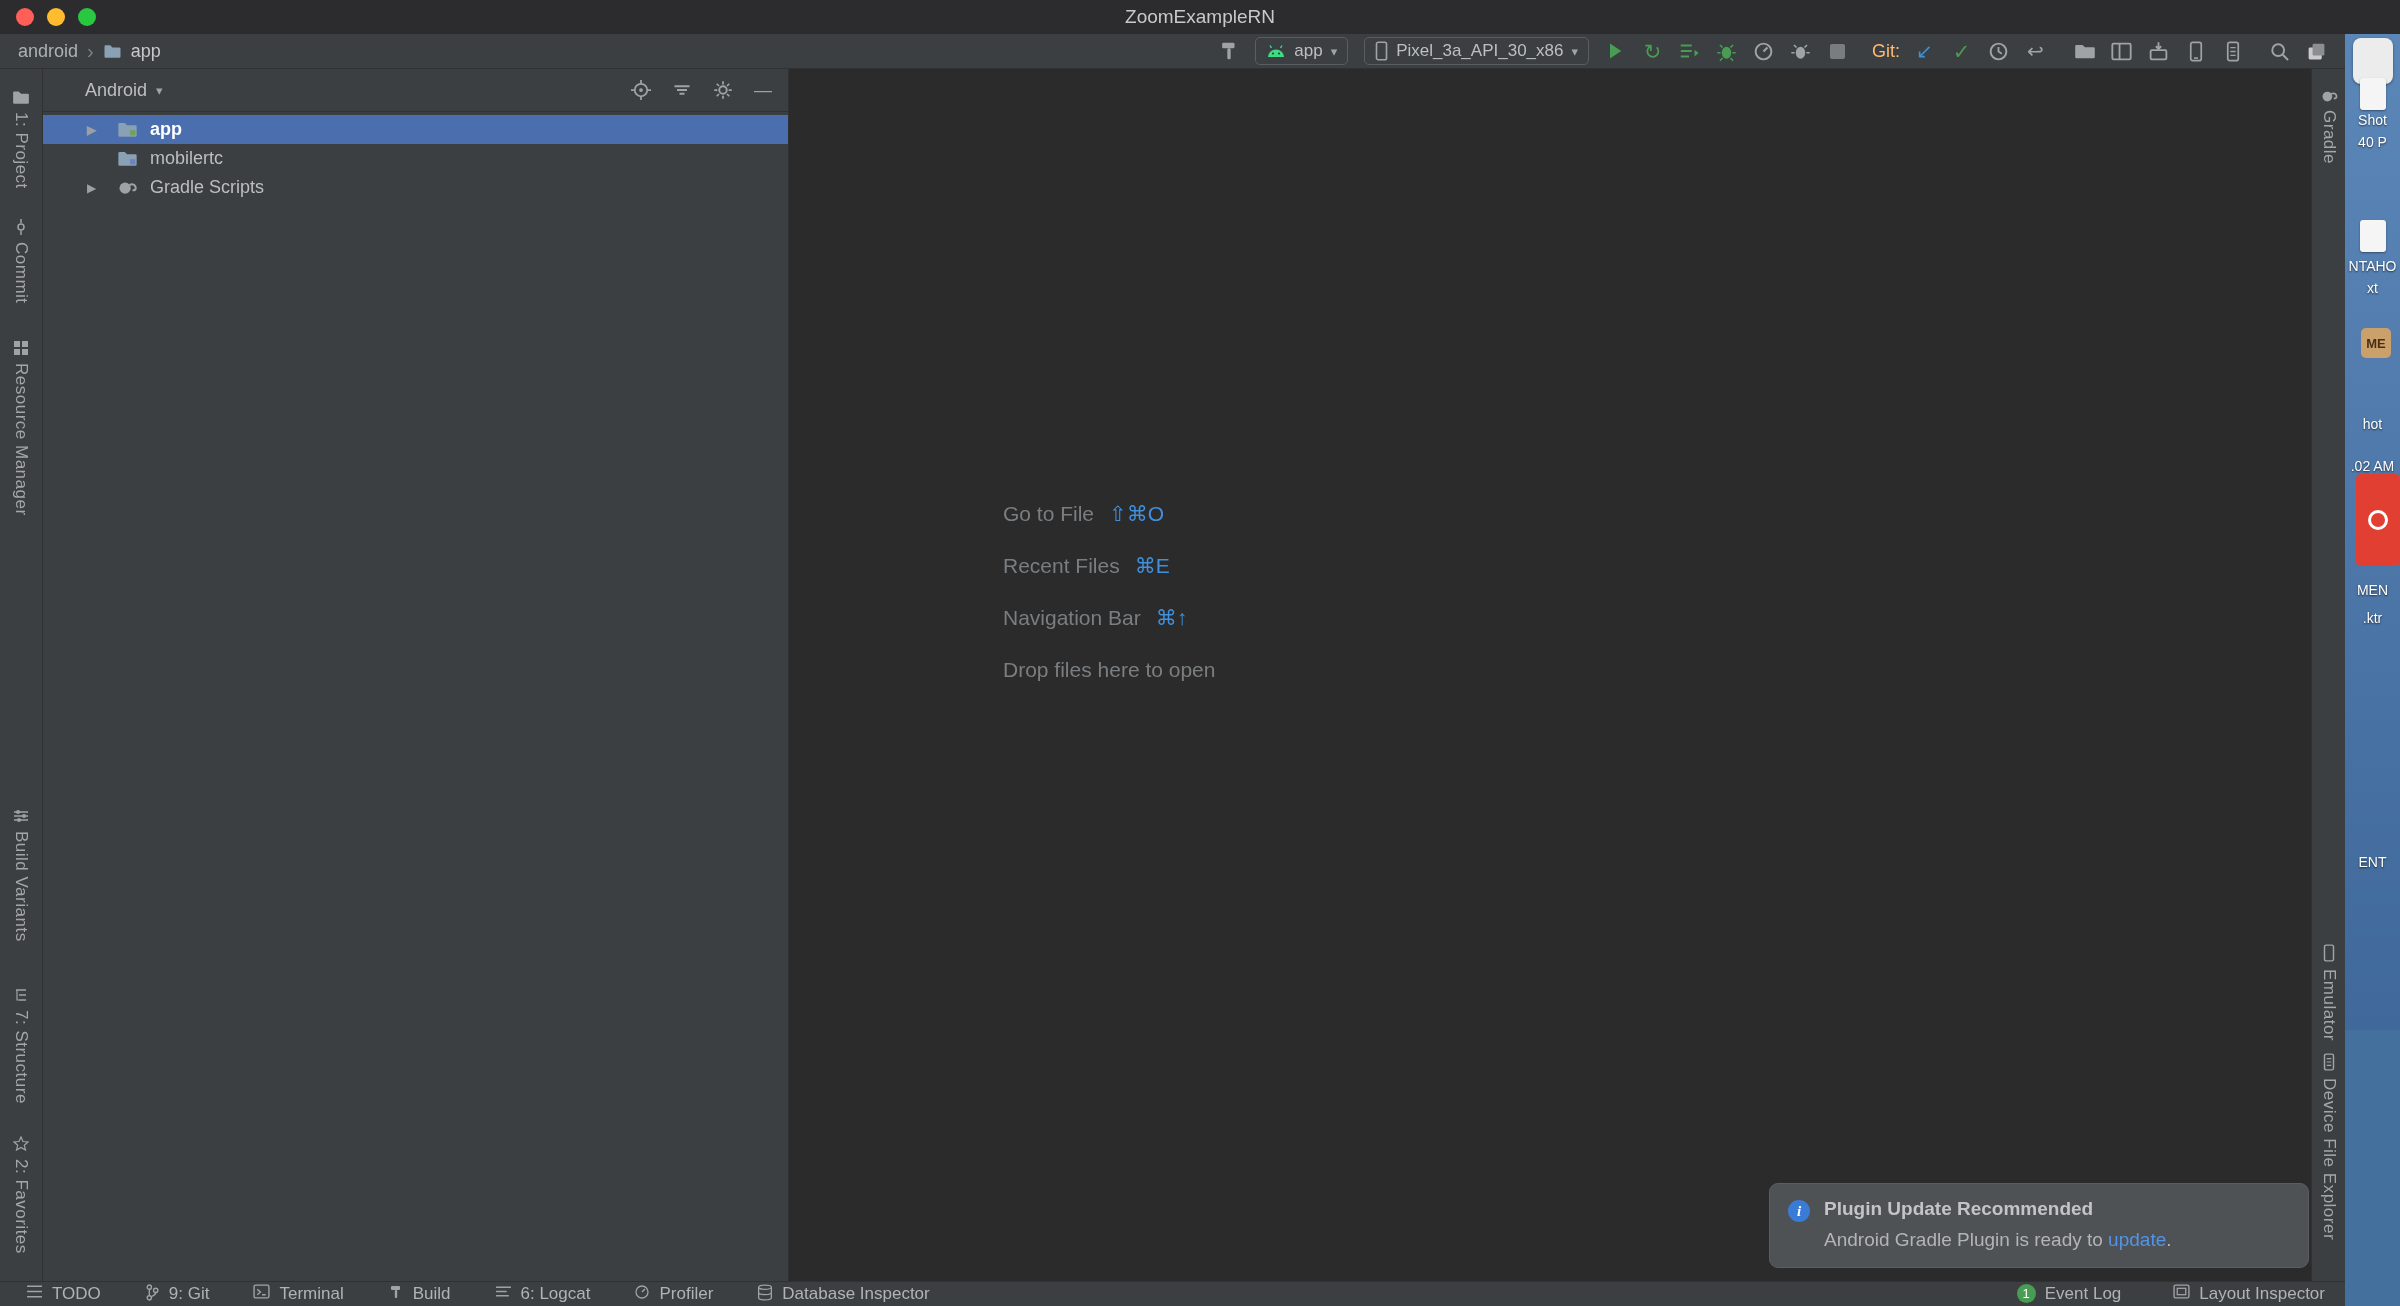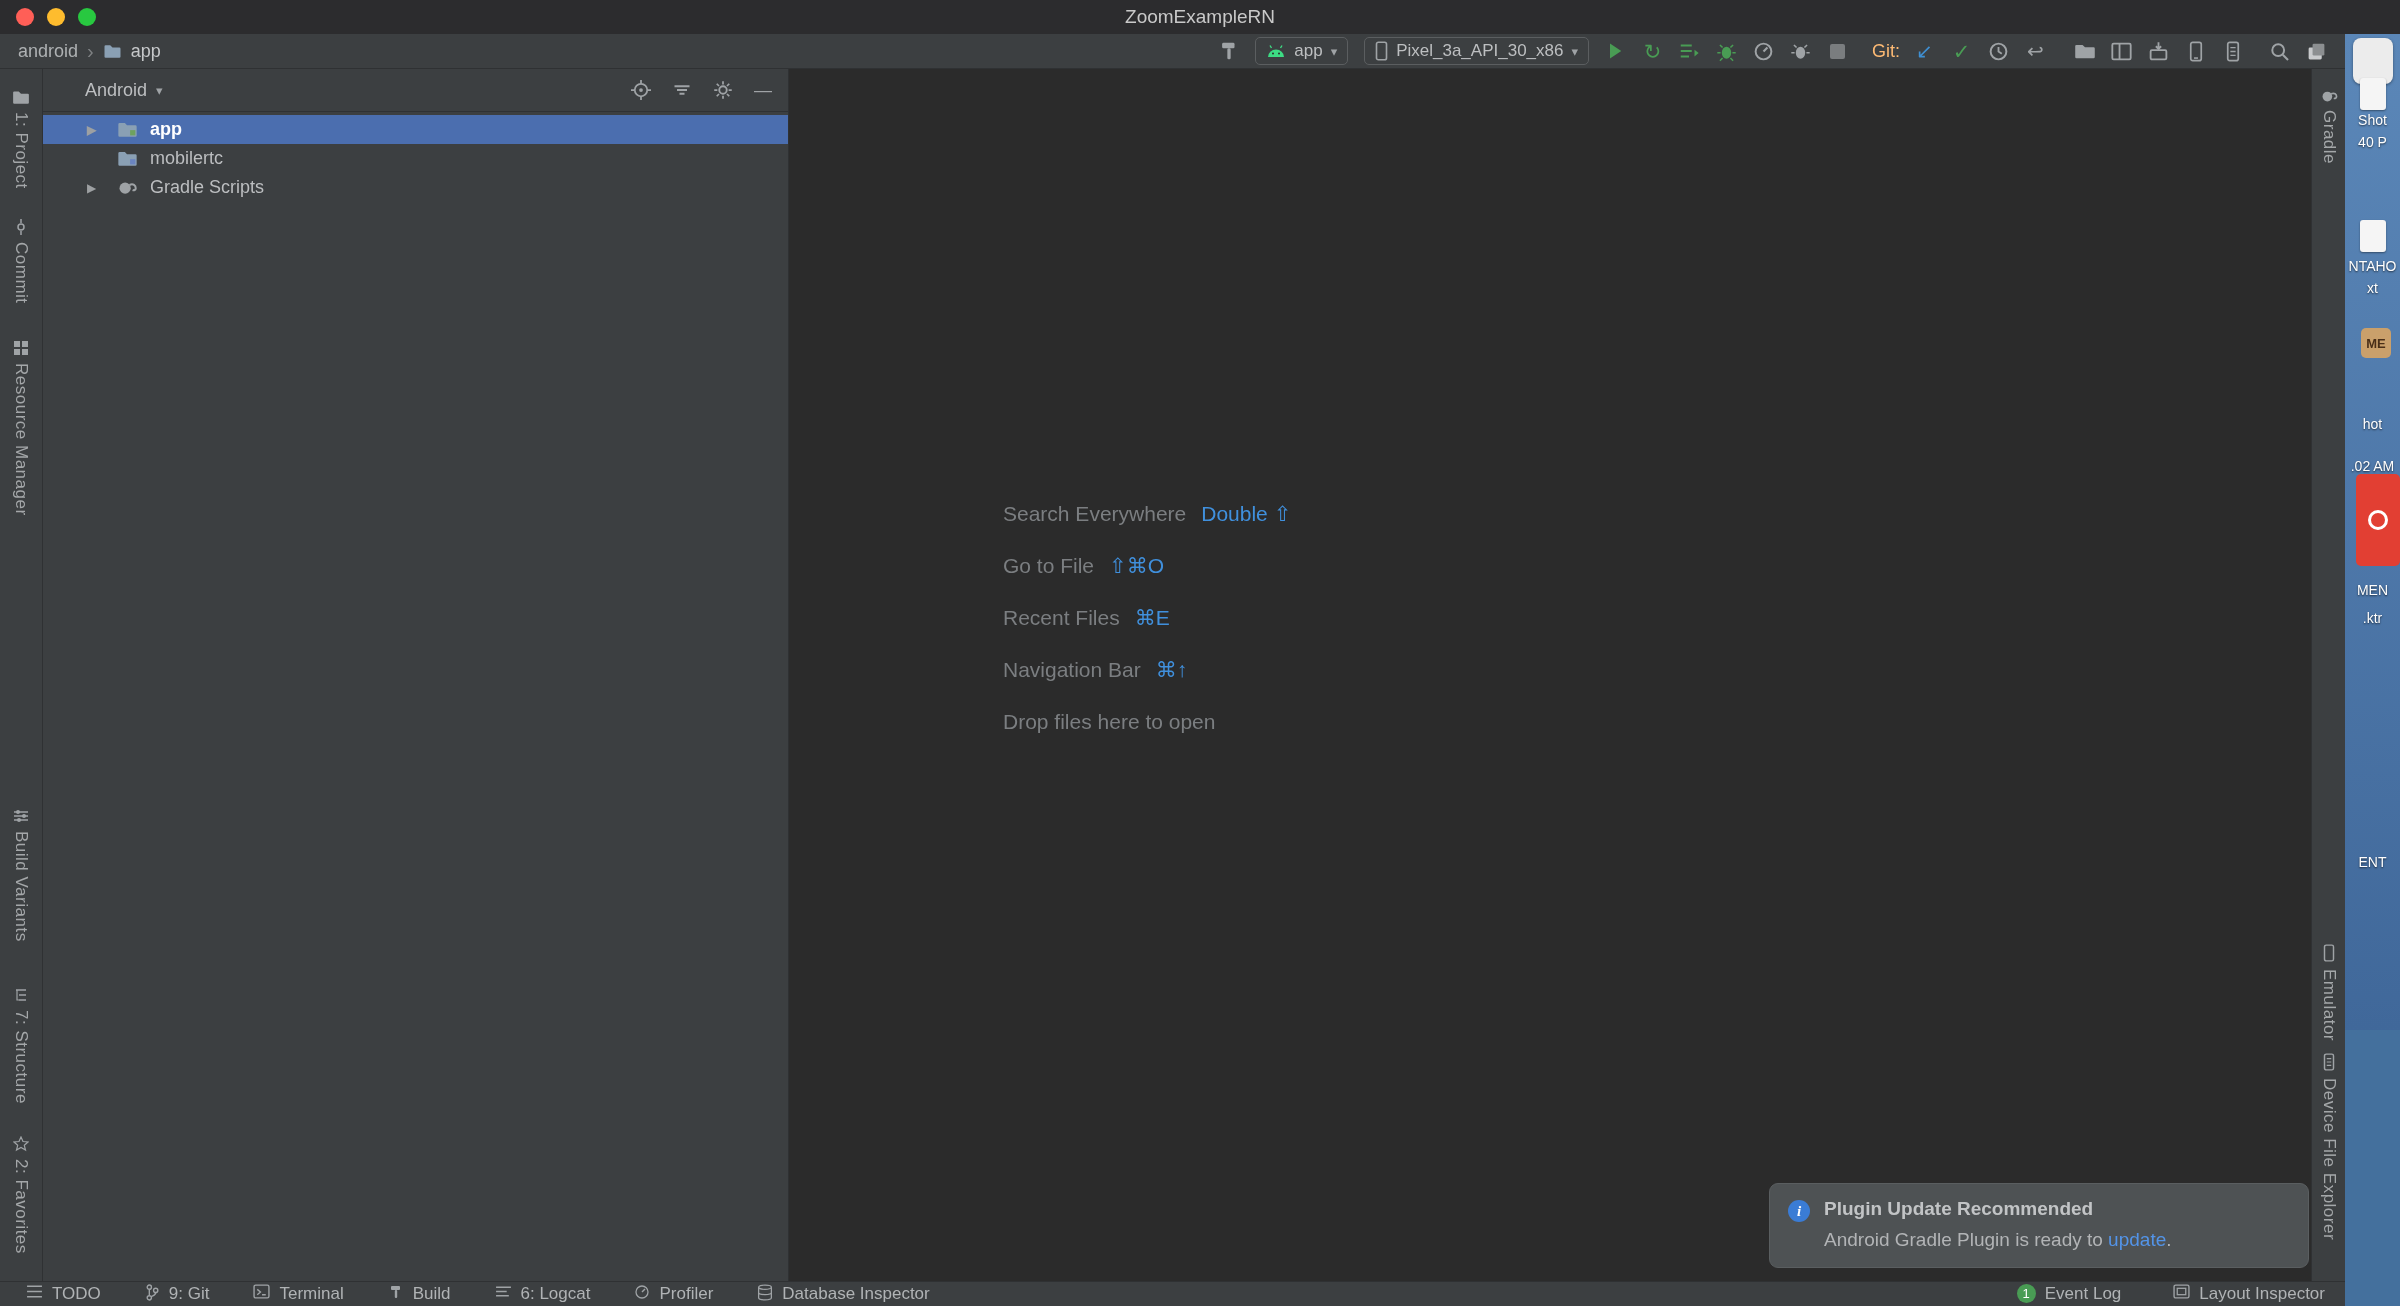--- a/index.html
+++ b/index.html
@@ -364,24 +364,20 @@
               </svg>
           </span>
           <span>Gradle Scripts</span>
         </div>
       </div>
     </div>
 
     <div class="editor">
       <div class="shortcuts">
         <div class="sc-line">
-          <span class="sc-label">Search Everywhere</span>
-          <span class="sc-keys">Double ⇧</span>
-        </div>
-        <div class="sc-line">
           <span class="sc-label">Go to File</span>
           <span class="sc-keys">⇧⌘O</span>
         </div>
         <div class="sc-line">
           <span class="sc-label">Recent Files</span>
           <span class="sc-keys">⌘E</span>
         </div>
         <div class="sc-line">
           <span class="sc-label">Navigation Bar</span>
           <span class="sc-keys">⌘↑</span>

